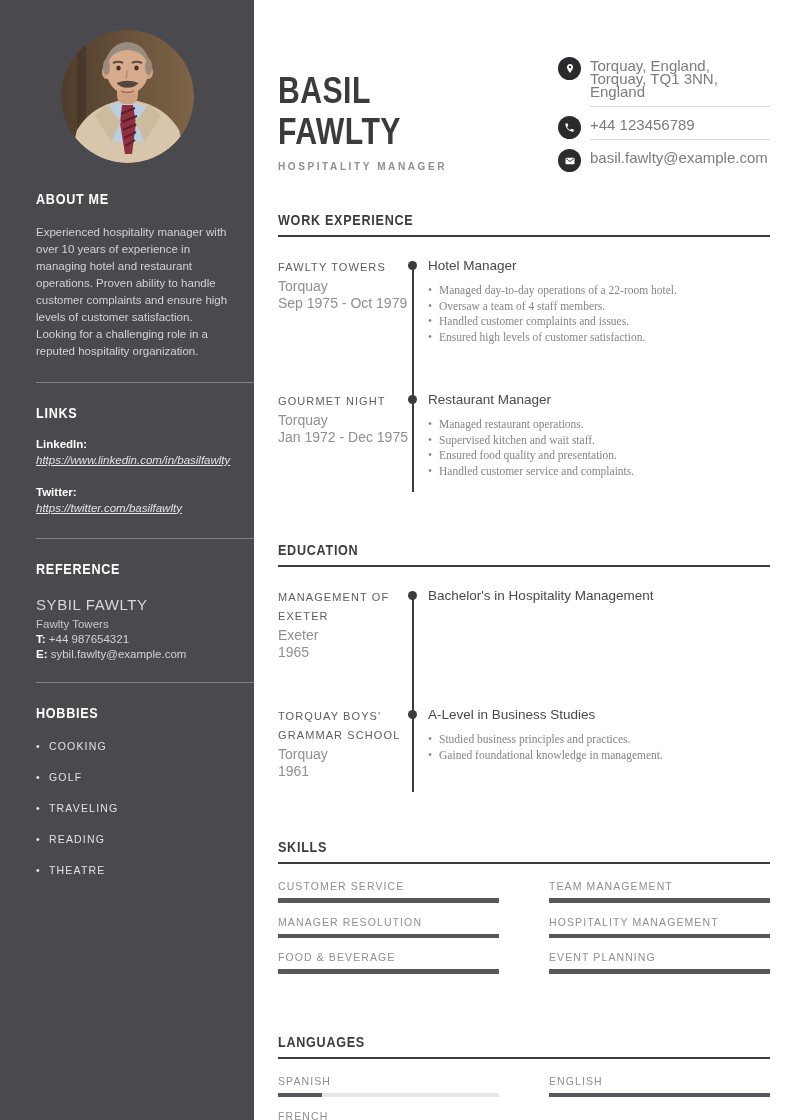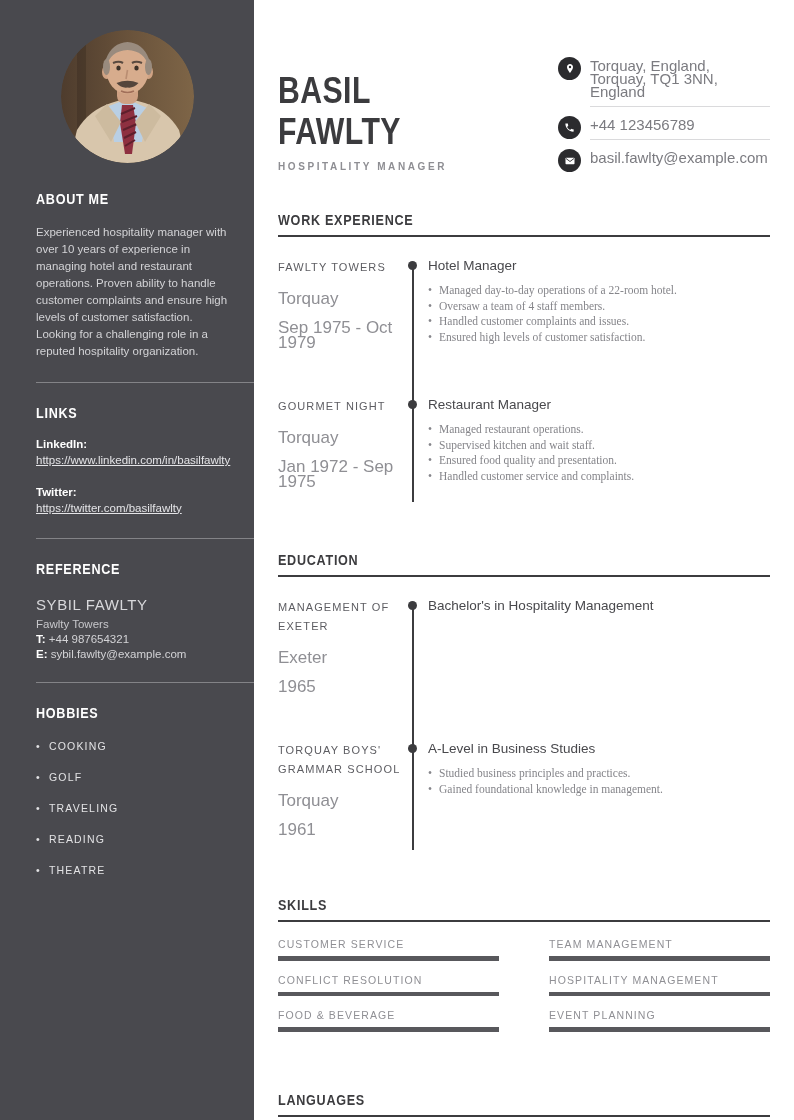--- a/index.html
+++ b/index.html
@@ -23,21 +23,21 @@
     font-size:14px; font-weight:700; color:#ffffff; letter-spacing:.8px;
     transform:scaleX(.9); transform-origin:left center; white-space:nowrap;
   }
   .side-divider{border:none; border-top:1px solid rgba(255,255,255,.32); margin:22px 0 22px 36px;}
   .about-section{margin-top:28px;}
   .about-text{margin-top:17px; font-size:11.5px; line-height:17px; color:#d3d3d6;}
   .link-item{margin-top:15px;}
   .link-label{font-size:11.5px; font-weight:700; color:#ffffff; line-height:16px;}
   .link-url{
     display:block; font-size:11.5px; color:#e4e4e7; line-height:15.5px;
-    text-decoration:underline; word-break:break-all; cursor:pointer; margin-top:1px;
+    text-decoration:underline; word-break:break-all; cursor:pointer; margin-top:1px;font-style:italic;
   }
   .ref-name{font-size:15px; letter-spacing:.6px; color:#d8d8db; margin-top:19px; font-weight:400;}
   .ref-company{font-size:11.5px; color:#c7c7cb; margin-top:5px;}
   .ref-line{font-size:11.5px; margin-top:3px; color:#d3d3d6;}
   .ref-line:first-of-type{margin-top:12px;}
   .ref-line b{color:#ffffff;}
   .hobby-list{list-style:none; margin-top:8px;}
   .hobby-list li{
     font-size:10.5px; letter-spacing:1.2px; color:#e3e3e5; margin-top:19px;
   }
@@ -71,21 +71,21 @@
   .sec-rule{border:none; border-top:2px solid var(--accent-dark); margin-top:7px;}
   .entries{margin-top:21px; position:relative;}
   .entries::before{
     content:""; position:absolute; left:134px; top:8px; bottom:-13px;
     width:1.5px; background:var(--accent-dark);
   }
   .entry{display:grid; grid-template-columns:150px 1fr; margin-bottom:47px;}
   .entry:last-child{margin-bottom:0;}
   .entry-left{padding-right:18px;}
   .org{font-size:11px; letter-spacing:1.1px; color:#5d5d62; line-height:19px;}
-  .org-sub{font-size:17px; color:var(--muted); line-height:15px; margin-top:14px;}
+  .org-sub{font-size:14px; color:var(--muted); line-height:15px; margin-top:2px;}
   .entry-right{position:relative;}
   .dot{
     position:absolute; left:-20.5px; top:3px; width:9px; height:9px; border-radius:50%;
     background:var(--accent-dark);
   }
   .role{font-size:13.5px; font-weight:400; color:#48484c; line-height:16px;}
   .bullets{list-style:none; margin-top:9px;}
   .bullets li{font-size:11.5px; color:#85858a; line-height:15.5px;font-family:Liberation Serif, serif;}
   .bullets li::before{content:"•"; margin-right:7px; color:#85858a;}
   .sec-work{margin-top:40px;}
@@ -275,21 +275,21 @@
                 <li>Handled customer complaints and issues.</li>
                 <li>Ensured high levels of customer satisfaction.</li>
               </ul>
             </div>
           </div>
 
           <div class="entry">
             <div class="entry-left">
               <div class="org">GOURMET NIGHT</div>
               <div class="org-sub">Torquay</div>
-              <div class="org-sub">Jan 1972 - Sep 1975</div>
+              <div class="org-sub">Jan 1972 - Dec 1975</div>
             </div>
             <div class="entry-right">
               <span class="dot"></span>
               <h3 class="role">Restaurant Manager</h3>
               <ul class="bullets">
 
               <li>Managed restaurant operations.</li>
                 <li>Supervised kitchen and wait staff.</li>
                 <li>Ensured food quality and presentation.</li>
                 <li>Handled customer service and complaints.</li>
@@ -348,21 +348,21 @@
           </div>
 
           <div class="meter">
             <div class="meter-name">TEAM MANAGEMENT</div>
             <div class="meter-bar">
               <span class="meter-fill" style="width: 100%;"></span>
             </div>
           </div>
 
           <div class="meter">
-            <div class="meter-name">CONFLICT RESOLUTION</div>
+            <div class="meter-name">MANAGER RESOLUTION</div>
             <div class="meter-bar">
               <span class="meter-fill" style="width: 100%;"></span>
             </div>
           </div>
 
           <div class="meter">
             <div class="meter-name">HOSPITALITY MANAGEMENT</div>
             <div class="meter-bar">
               <span class="meter-fill" style="width: 100%;"></span>
             </div>

